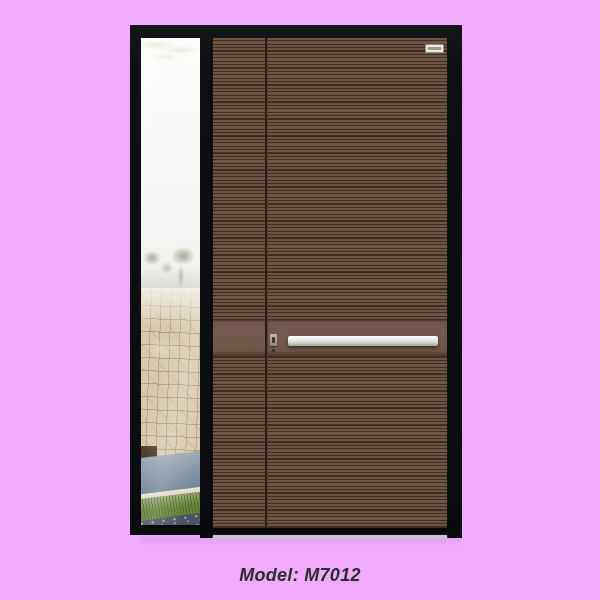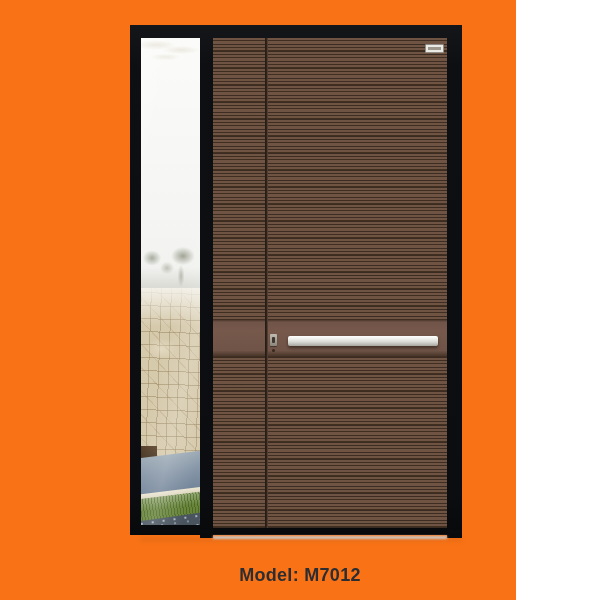--- a/index.html
+++ b/index.html
@@ -3,24 +3,25 @@
 <meta charset="utf-8">
 <style>
   html, body {
     margin: 0;
     padding: 0;
     background: #ffffff;
     font-family: "Liberation Sans", sans-serif;
   }
   .canvas {
     position: relative;
-    width: 516px;
+    width: 600px;
     height: 600px;
-    background: #f97316;
+    background: #f0abfc;
     overflow: hidden;
+    font-style: italic;
   }
 
   
   .unit {
     position: absolute;
     left: 130px; top: 25px;
     width: 332px; height: 510px;
     background: linear-gradient(180deg, #15161a 0%, #0e0f12 8%, #0c0d10 92%, #08090b 100%);
   }
 

